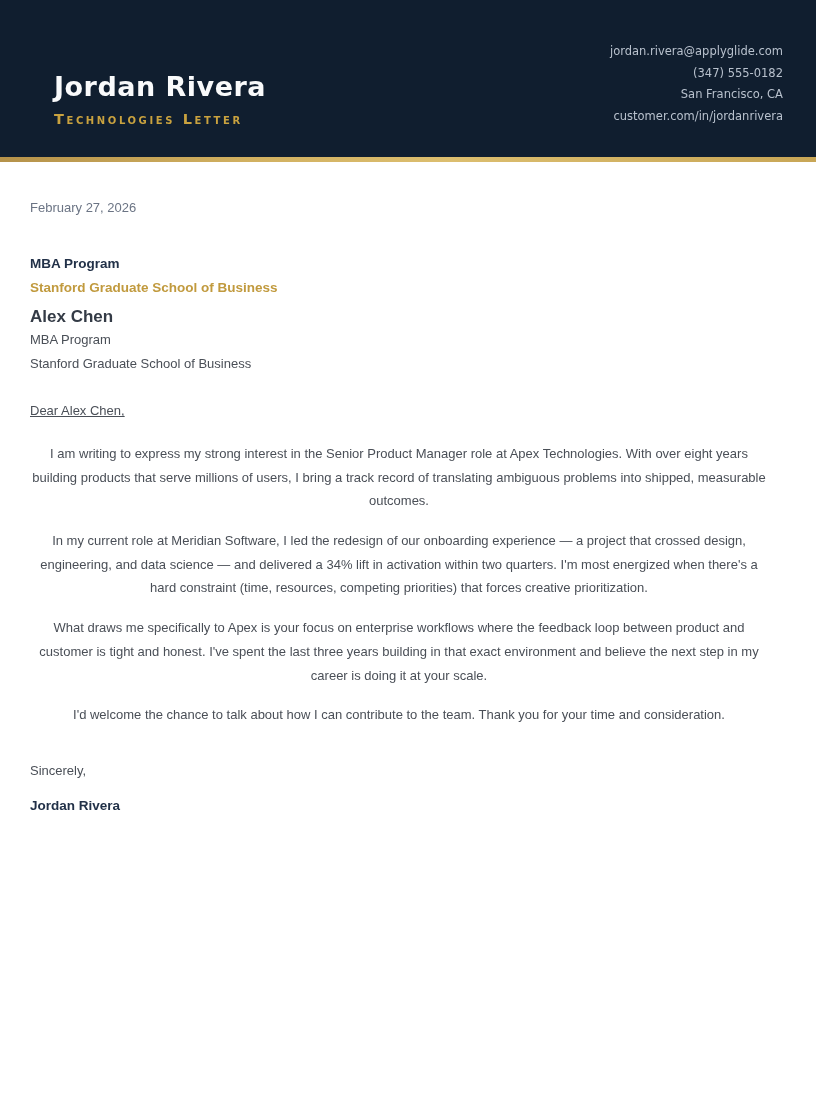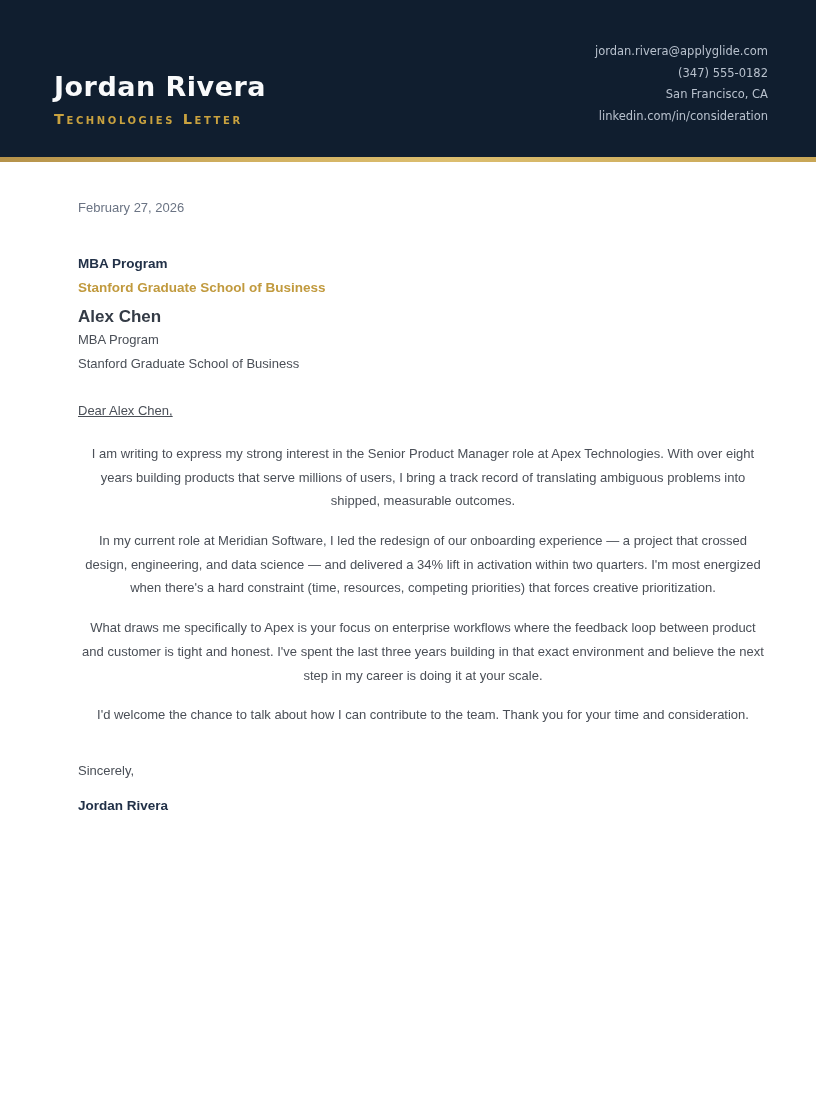--- a/index.html
+++ b/index.html
@@ -39,33 +39,33 @@
     margin-top: 9px;
     color: #c9a23f;
     font-family: "DejaVu Sans", sans-serif;
     font-variant: small-caps;
     font-weight: bold;
     font-size: 14.5px;
     letter-spacing: 2.6px;
   }
   .contact {
     position: absolute;
-    right: 48px;
+    right: 33px;
     top: 41px;
     text-align: right;
     color: #b8c1cd;
     font-family: "DejaVu Sans", sans-serif;
     font-size: 11.5px;
     line-height: 21.6px;
     font-weight: normal;
   }
 
   
   .content {
-    padding: 38px 48px 0 78px;
+    padding: 38px 48px 0 30px;
     color: #4a4f57;
     font-size: 13px;
     line-height: 23.7px;
   }
   .date {
     color: #6b7484;
     font-size: 13px;
     line-height: 15px;
     margin: 0 0 37px 0;
   }
@@ -105,21 +105,21 @@
 
   <div class="header">
     <div class="identity">
       <div class="name">Jordan Rivera</div>
       <div class="subtitle">Technologies Letter</div>
     </div>
     <div class="contact">
       <div>jordan.rivera@applyglide.com</div>
       <div>(347) 555-0182</div>
       <div>San Francisco, CA</div>
-      <div>linkedin.com/in/consideration</div>
+      <div>customer.com/in/jordanrivera</div>
     </div>
   </div>
   <div class="gold-bar"></div>
 
   <div class="content">
 
     <div class="date">February 27, 2026</div>
 
     <div class="recipient-org">
       <div class="org-program">MBA Program</div>

